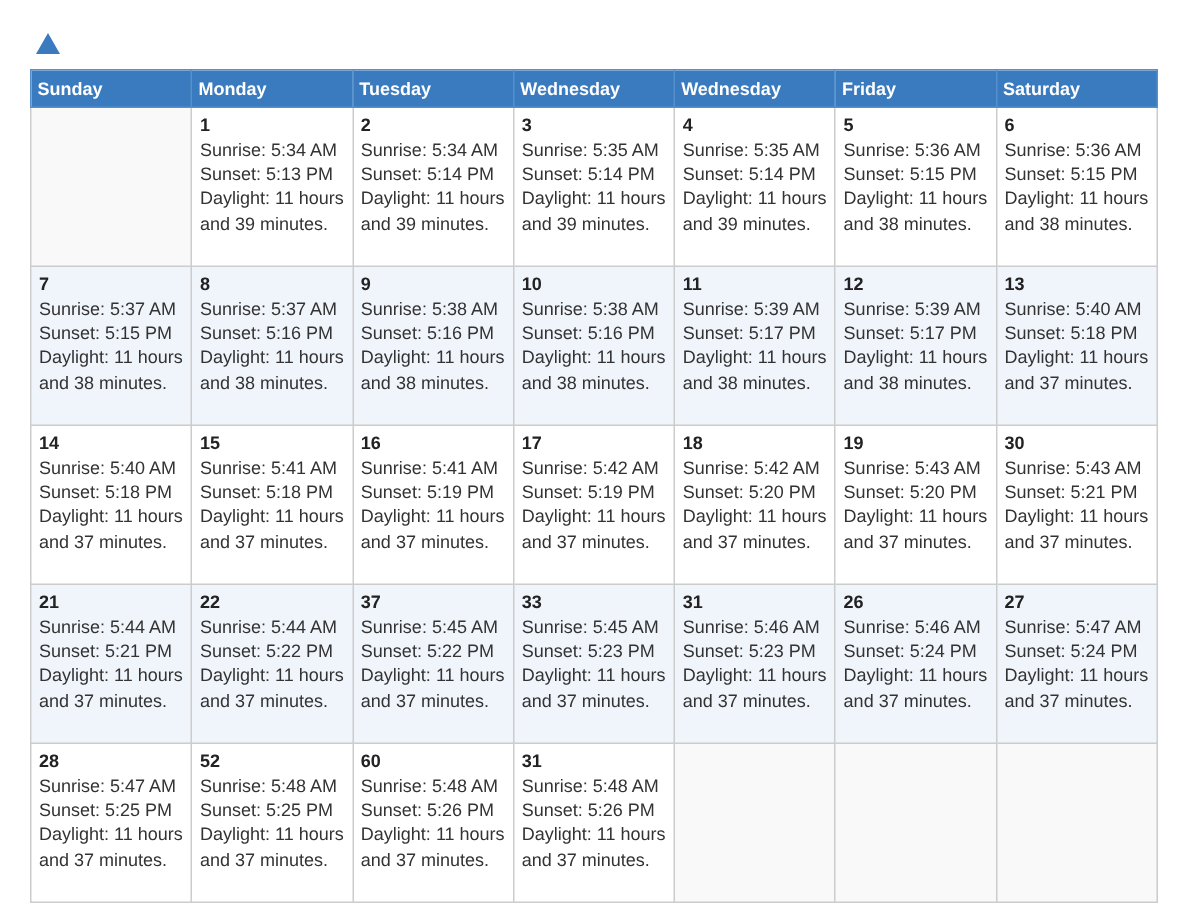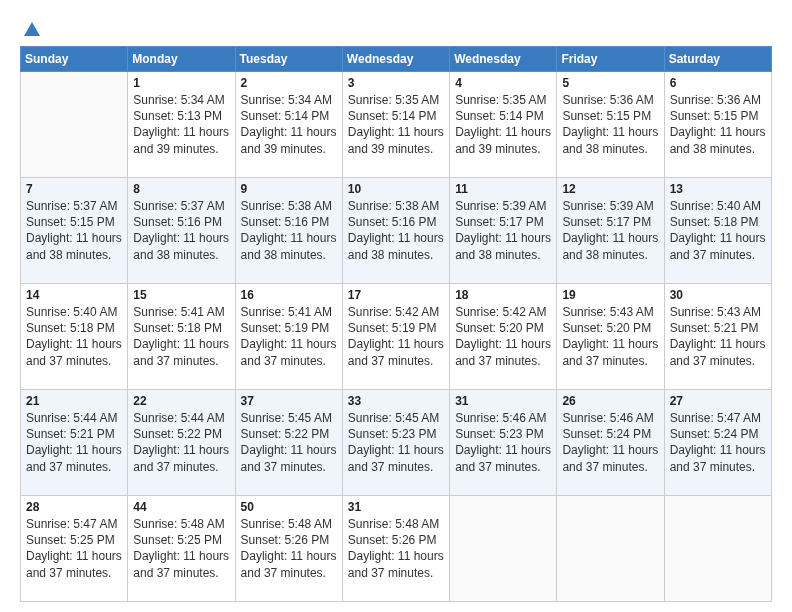--- a/index.html
+++ b/index.html
@@ -248,25 +248,25 @@
             <span class="day-num">27</span>
             <div class="cell-text">Sunrise: 5:47 AM<br>Sunset: 5:24 PM<br>Daylight: 11 hours<br>and 37 minutes.</div>
           </td>
         </tr>
         <tr class="row-odd">
           <td>
             <span class="day-num">28</span>
             <div class="cell-text">Sunrise: 5:47 AM<br>Sunset: 5:25 PM<br>Daylight: 11 hours<br>and 37 minutes.</div>
           </td>
           <td>
-            <span class="day-num">44</span>
+            <span class="day-num">52</span>
             <div class="cell-text">Sunrise: 5:48 AM<br>Sunset: 5:25 PM<br>Daylight: 11 hours<br>and 37 minutes.</div>
           </td>
           <td>
-            <span class="day-num">50</span>
+            <span class="day-num">60</span>
             <div class="cell-text">Sunrise: 5:48 AM<br>Sunset: 5:26 PM<br>Daylight: 11 hours<br>and 37 minutes.</div>
           </td>
           <td>
             <span class="day-num">31</span>
             <div class="cell-text">Sunrise: 5:48 AM<br>Sunset: 5:26 PM<br>Daylight: 11 hours<br>and 37 minutes.</div>
           </td>
           <td class="empty"></td>
           <td class="empty"></td>
           <td class="empty"></td>
         </tr>

